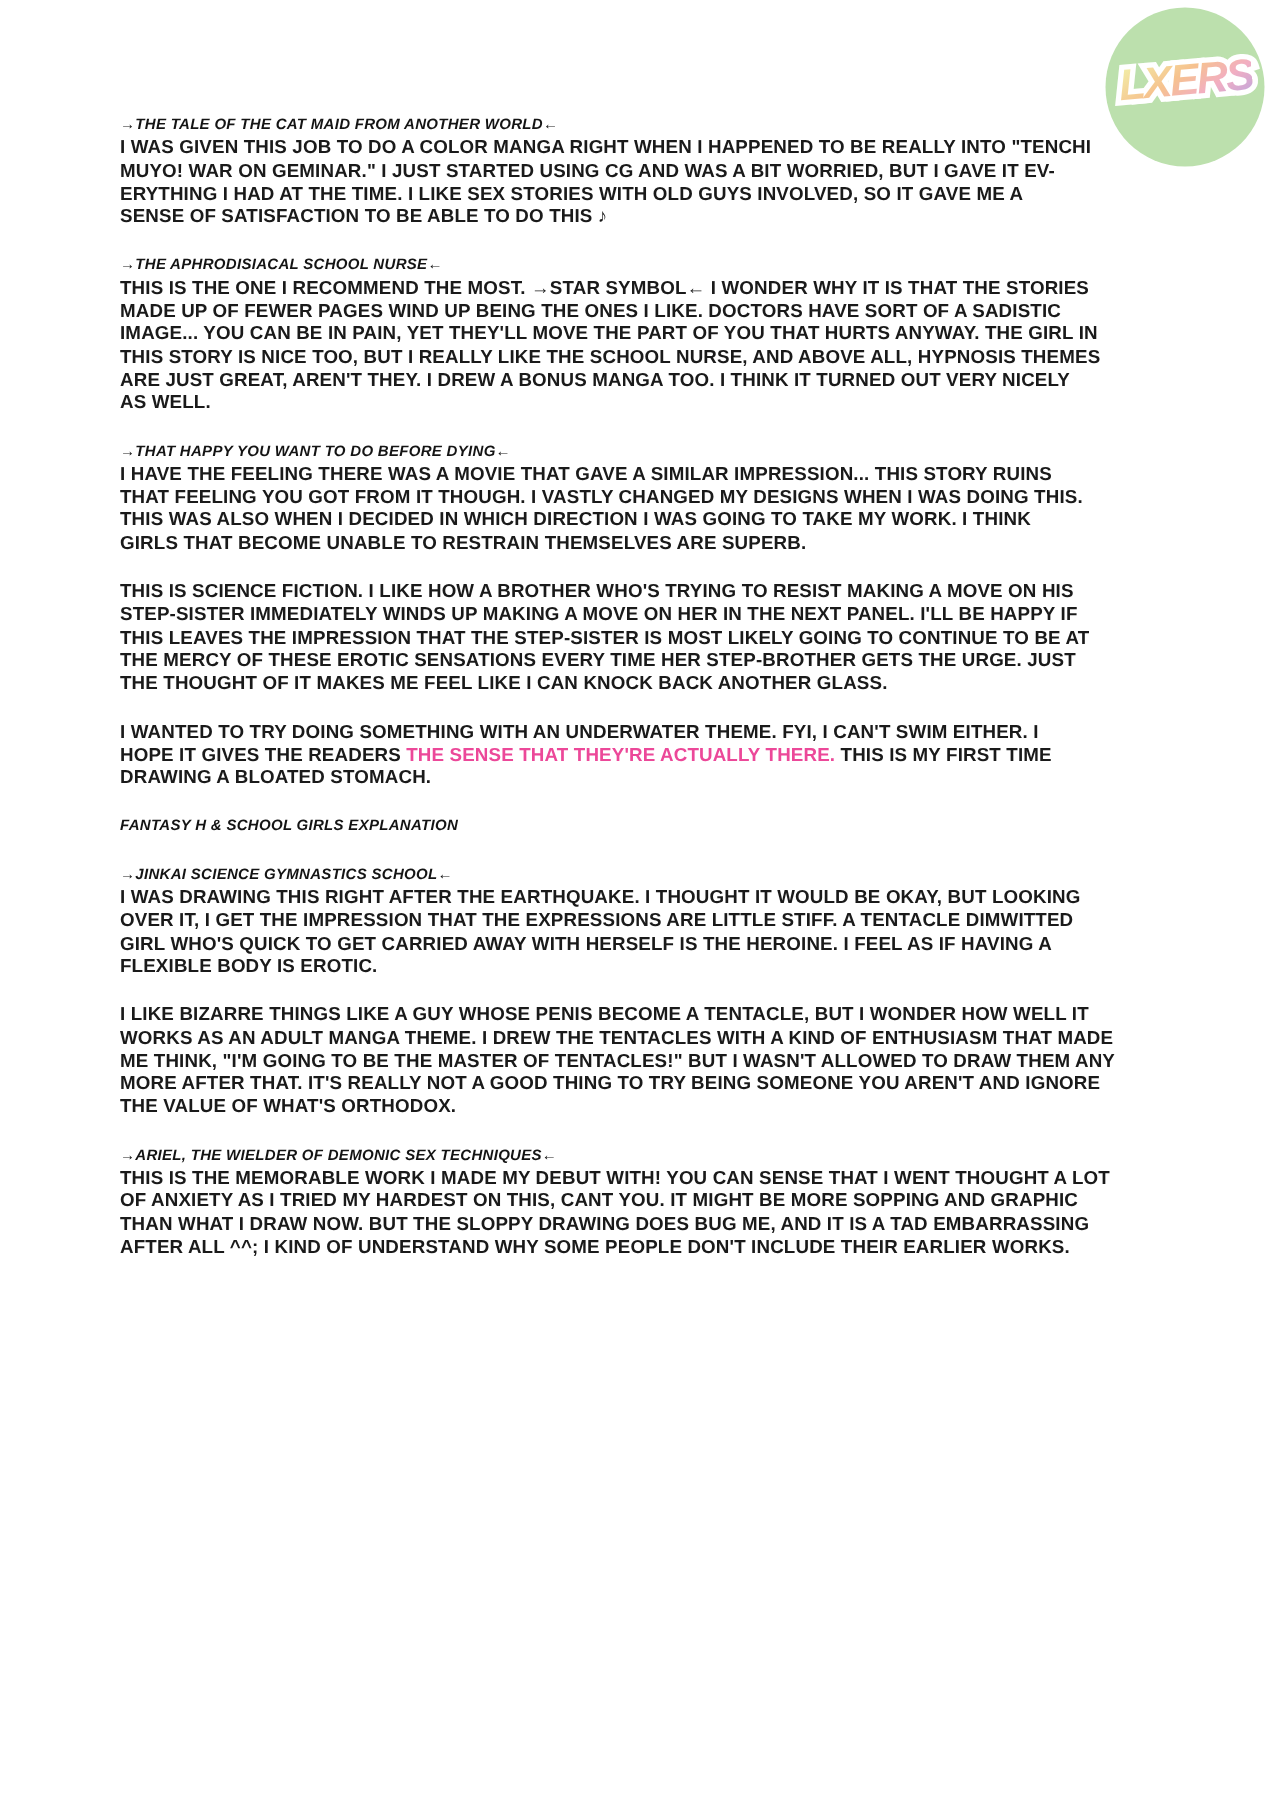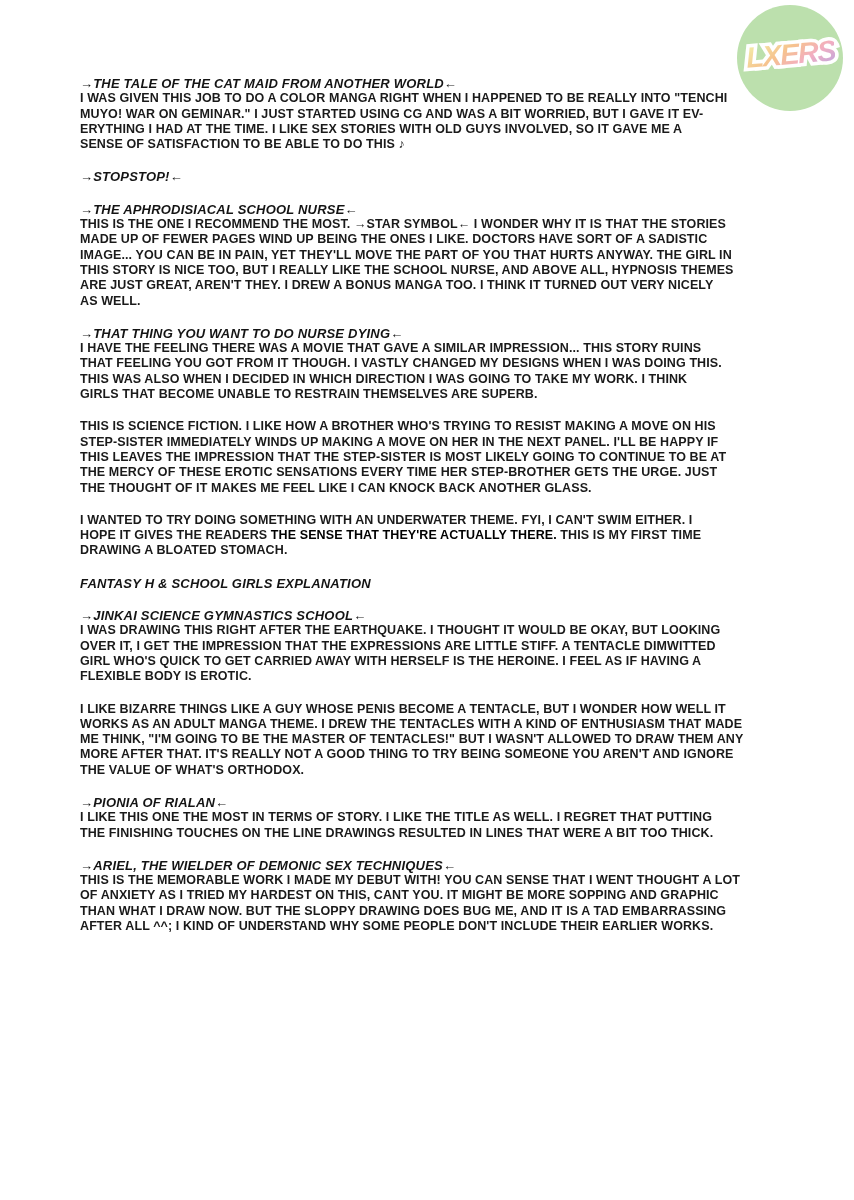--- a/index.html
+++ b/index.html
@@ -58,31 +58,31 @@
     width: 724px;
     color: #1a1a1a;
     font-size: 12.5px;
     line-height: 15.3px;
     font-weight: bold;
     letter-spacing: 0.1px;
   }
   .section { margin: 0 0 17px 0; }
   .heading {
     margin: 0;
-    font-size: 13px;
+    font-size: 10px;
     font-style: italic;
     font-weight: bold;
     letter-spacing: 0.2px;
     color: #141414;
   }
   .body-text {
     margin: 0;
     white-space: pre-line;
   }
-  .faded { color: #000000; }
+  .faded { color: #ec4899; }
 </style>
 </head>
 <body>
 
 <div class="page">
 
   <div class="logo-circle">
     <div class="logo-word">
       <span class="logo-text-outline">LXERS</span>
       <span class="logo-text-fill">LXERS</span>
@@ -93,35 +93,34 @@
 
     <div class="section">
       <h2 class="heading">→THE TALE OF THE CAT MAID FROM ANOTHER WORLD←</h2>
       <p class="body-text">I WAS GIVEN THIS JOB TO DO A COLOR MANGA RIGHT WHEN I HAPPENED TO BE REALLY INTO "TENCHI
 MUYO! WAR ON GEMINAR."   I JUST STARTED USING CG AND WAS A BIT WORRIED, BUT I GAVE IT EV-
 ERYTHING I HAD AT THE TIME.  I LIKE SEX STORIES WITH OLD GUYS INVOLVED, SO IT GAVE ME A
 SENSE OF SATISFACTION TO BE ABLE TO DO THIS ♪</p>
     </div>
 
     <div class="section">
-      <h2 class="heading">→STOPSTOP!←</h2>
     </div>
 
     <div class="section">
       <h2 class="heading">→THE APHRODISIACAL SCHOOL NURSE←</h2>
       <p class="body-text">THIS IS THE ONE I RECOMMEND THE MOST. →STAR SYMBOL← I WONDER WHY IT IS THAT THE STORIES
 MADE UP OF FEWER PAGES WIND UP BEING THE ONES I LIKE.  DOCTORS HAVE SORT OF A SADISTIC
 IMAGE...  YOU CAN BE IN PAIN, YET THEY'LL MOVE THE PART OF YOU THAT HURTS ANYWAY.  THE GIRL IN
 THIS STORY IS NICE TOO, BUT I REALLY LIKE THE SCHOOL NURSE, AND ABOVE ALL, HYPNOSIS THEMES
 ARE JUST GREAT, AREN'T THEY.  I DREW A BONUS MANGA TOO.  I THINK IT TURNED OUT VERY NICELY
 AS WELL.</p>
     </div>
 
     <div class="section">
-      <h2 class="heading">→THAT THING YOU WANT TO DO NURSE DYING←</h2>
+      <h2 class="heading">→THAT HAPPY YOU WANT TO DO BEFORE DYING←</h2>
       <p class="body-text">I HAVE THE FEELING THERE WAS A MOVIE THAT GAVE A SIMILAR IMPRESSION...  THIS STORY RUINS
 THAT FEELING YOU GOT FROM IT THOUGH.  I VASTLY CHANGED MY DESIGNS WHEN I WAS DOING THIS.
 THIS WAS ALSO WHEN I DECIDED IN WHICH DIRECTION I WAS GOING TO TAKE MY WORK.  I THINK
 GIRLS THAT BECOME UNABLE TO RESTRAIN THEMSELVES ARE SUPERB.</p>
     </div>
 
     <div class="section">
       <p class="body-text">THIS IS SCIENCE FICTION.  I LIKE HOW A BROTHER WHO'S TRYING TO RESIST MAKING A MOVE ON HIS
 STEP-SISTER IMMEDIATELY WINDS UP MAKING A MOVE ON HER IN THE NEXT PANEL.  I'LL BE HAPPY IF
 THIS LEAVES THE IMPRESSION THAT THE STEP-SISTER IS MOST LIKELY GOING TO CONTINUE TO BE AT
@@ -148,25 +147,20 @@
     </div>
 
     <div class="section">
       <p class="body-text">I LIKE BIZARRE THINGS LIKE A GUY WHOSE PENIS BECOME A TENTACLE, BUT I WONDER HOW WELL IT
 WORKS AS AN ADULT MANGA THEME.  I DREW THE TENTACLES WITH A KIND OF ENTHUSIASM THAT MADE
 ME THINK, "I'M GOING TO BE THE MASTER OF TENTACLES!" BUT I WASN'T ALLOWED TO DRAW THEM ANY
 MORE AFTER THAT.  IT'S REALLY NOT A GOOD THING TO TRY BEING SOMEONE YOU AREN'T AND IGNORE
 THE VALUE OF WHAT'S ORTHODOX.</p>
     </div>
 
-    <div class="section">
-      <h2 class="heading">→PIONIA OF RIALAN←</h2>
-      <p class="body-text">I LIKE THIS ONE THE MOST IN TERMS OF STORY.  I LIKE THE TITLE AS WELL.  I REGRET THAT PUTTING
-THE FINISHING TOUCHES ON THE LINE DRAWINGS RESULTED IN LINES THAT WERE A BIT TOO THICK.</p>
-    </div>
 
     <div class="section">
       <h2 class="heading">→ARIEL, THE WIELDER OF DEMONIC SEX TECHNIQUES←</h2>
       <p class="body-text">THIS IS THE MEMORABLE WORK I MADE MY DEBUT WITH!  YOU CAN SENSE THAT I WENT THOUGHT A LOT
 OF ANXIETY AS I TRIED MY HARDEST ON THIS, CANT YOU.  IT MIGHT BE MORE SOPPING AND GRAPHIC
 THAN WHAT I DRAW NOW.  BUT THE SLOPPY DRAWING DOES BUG ME, AND IT IS A TAD EMBARRASSING
 AFTER ALL ^^; I KIND OF UNDERSTAND WHY SOME PEOPLE DON'T INCLUDE THEIR EARLIER WORKS.</p>
     </div>
 
   </div>

